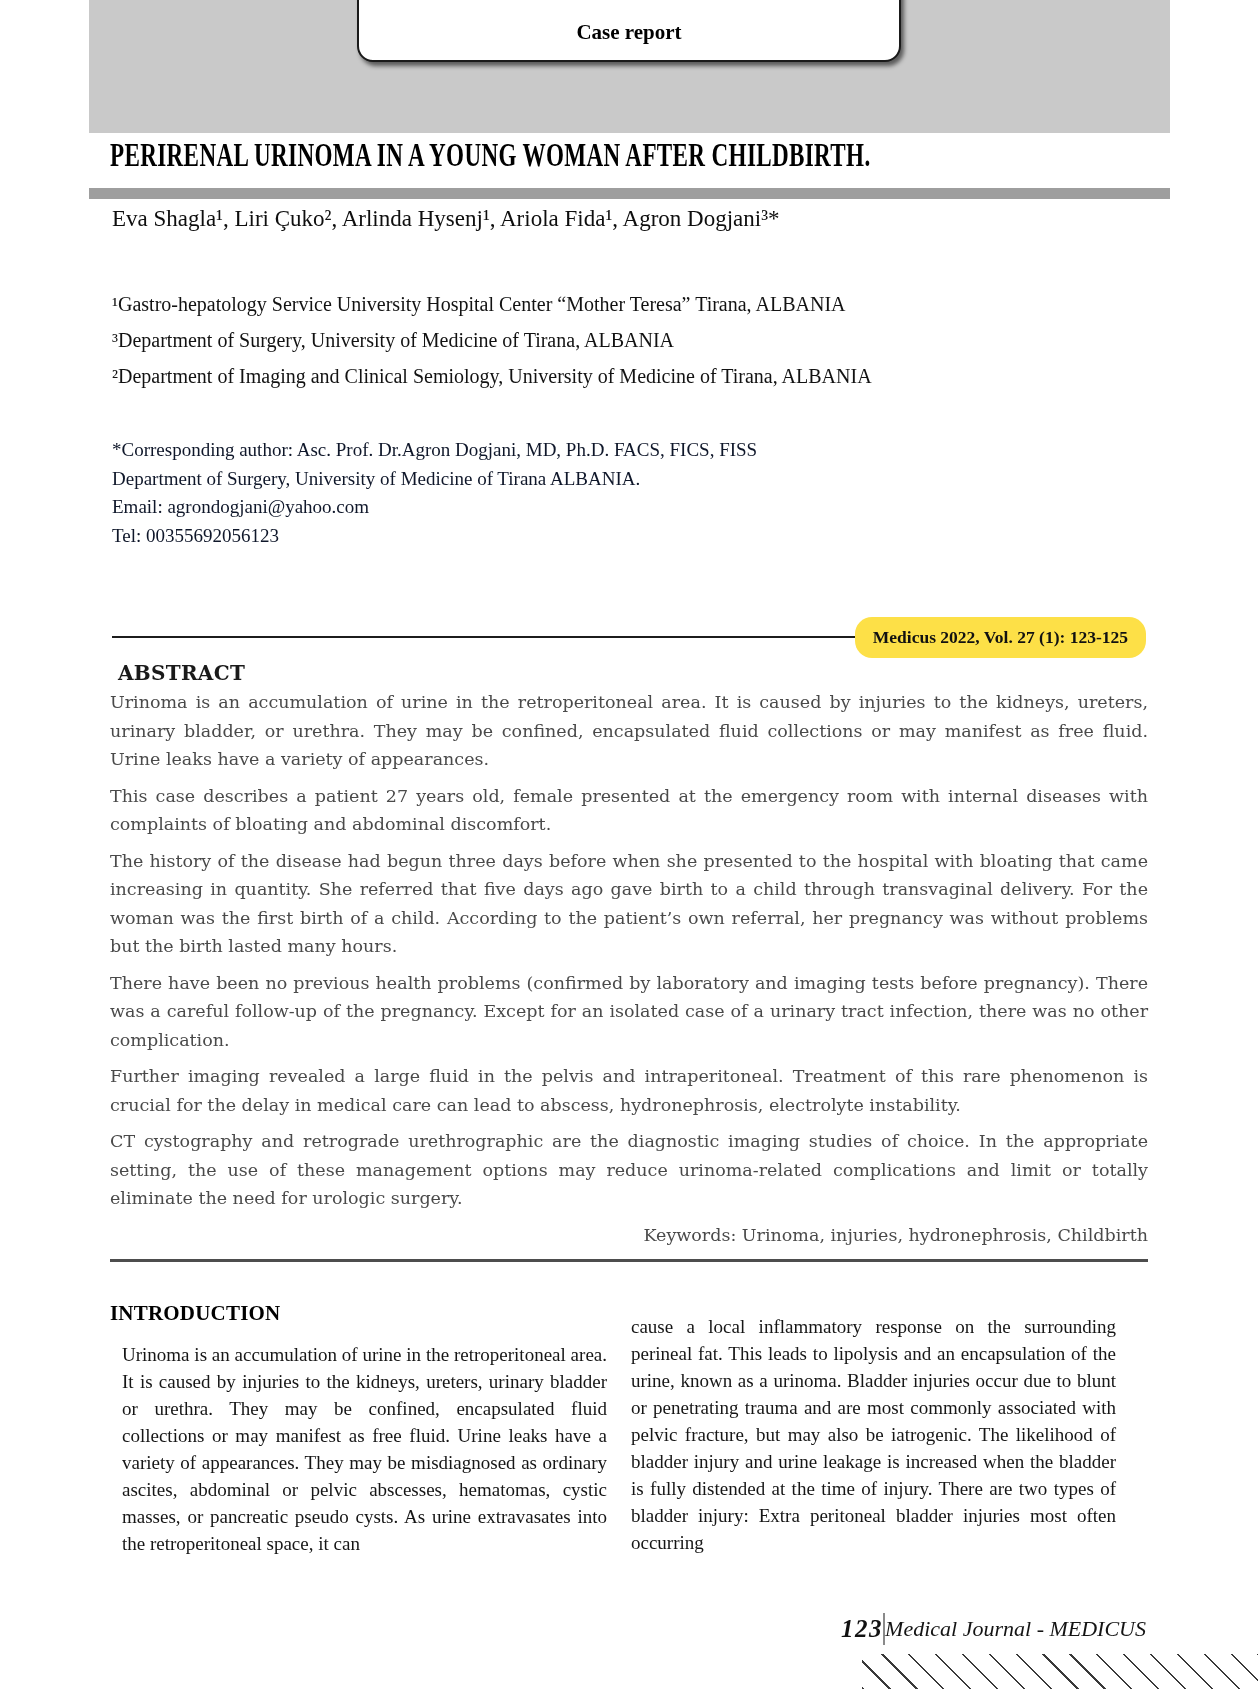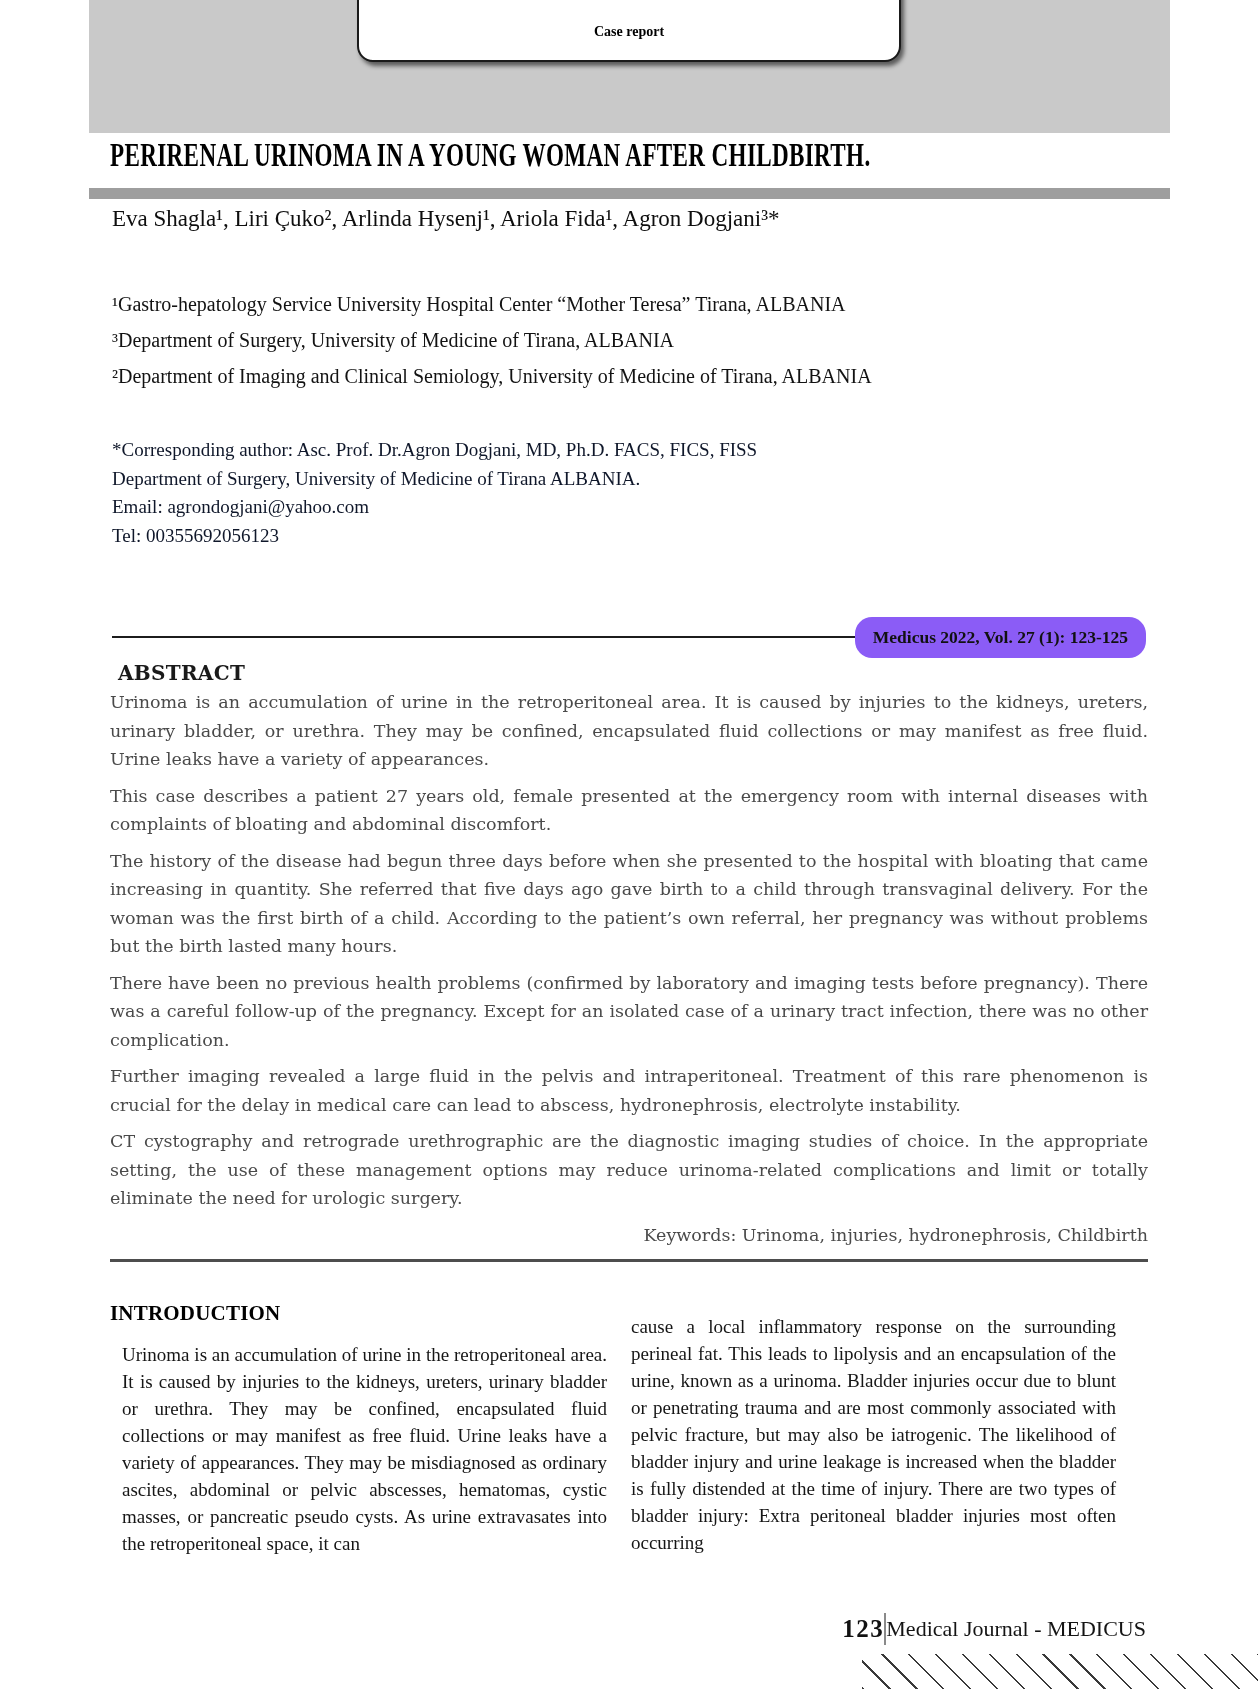--- a/index.html
+++ b/index.html
@@ -25,21 +25,21 @@
     left: 357px; top: -22px;
     width: 544px; height: 84px;
     background: #ffffff;
     border: 2px solid #1a1a1a;
     border-radius: 16px;
     box-shadow: 3px 4px 4px rgba(0,0,0,0.55);
     display: flex; align-items: center; justify-content: center;
     box-sizing: border-box;
     padding-top: 24px;
   }
-  .report-box span { font-size: 14px; font-weight: bold; color: #000; }
+  .report-box span { font-size: 21px; font-weight: bold; color: #000; }
 
   .title {
     position: absolute;
     left: 110px; top: 137px;
     margin: 0;
     font-size: 33px;
     font-weight: bold;
     color: #000;
     white-space: nowrap;
     transform: scaleX(0.70);
@@ -79,21 +79,21 @@
   .cite-line {
     position: absolute;
     left: 112px; top: 636px;
     width: 790px; height: 2px;
     background: #1c1c1c;
   }
   .badge {
     position: absolute;
     right: 112px; top: 617px;
     height: 41px;
-    background: #8b5cf6;
+    background: #fde047;
     border-radius: 17px;
     display: flex; align-items: center;
     padding: 0 18px;
     font-size: 17.5px;
     font-weight: bold;
     color: #111;
     white-space: nowrap;
     margin-left: 40px;
   }
 
@@ -149,20 +149,21 @@
     text-align: justify;
     color: #161616;
   }
 
   .footer {
     position: absolute;
     top: 1613px; right: 112px;
     display: flex;
     align-items: center;
     gap: 0;
+    font-style: italic;
   }
   .footer .pagenum {
     font-size: 25px;
     font-weight: bold;
     letter-spacing: 1.5px;
     color: #111;
   }
   .footer .fsep { width: 2px; height: 32px; background: #8a8a8a; }
   .footer .journal { font-size: 22px; color: #141414; }
 

